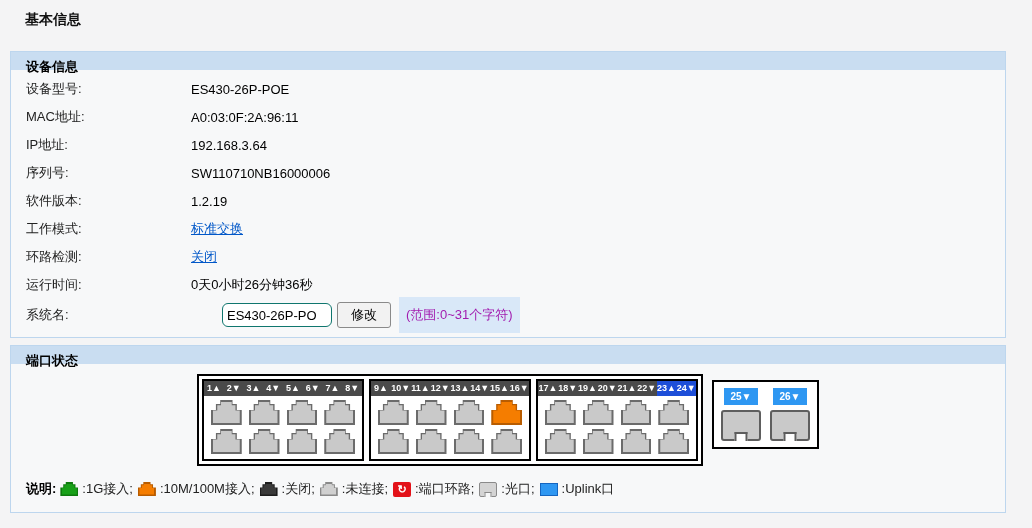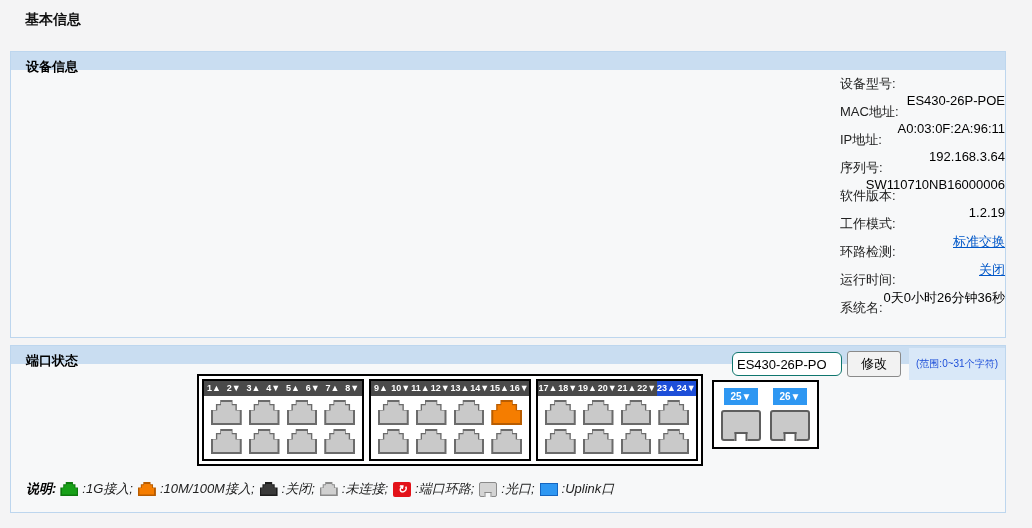--- a/index.html
+++ b/index.html
@@ -22,40 +22,40 @@
   }
   .panel-1{margin-top:22px;}
   .panel-2{margin-top:7px;}
   .panel-header{
     height:18px;line-height:30px;
     background:#c9ddf1;
     font-size:13px;font-weight:bold;color:#000;
     padding-left:15px;
   }
   .panel-body-1{padding:5px 0 6px 0;}
-  .row{display:flex;align-items:flex-end;height:28px;flex-direction:column;}
+  .row{display:flex;align-items:center;height:28px;}
   .row-label{width:165px;padding-left:15px;font-size:13px;color:#222;flex:none;}
   .row-value{font-size:13px;color:#000;display:flex;align-items:center;}
   .vlink{color:#0157c8;text-decoration:underline;cursor:pointer;}
   .sys-row{height:32px;gap:31px;}
   .sys-input{
     width:100px;height:20px;
     border:1px solid #0f766e;border-radius:6px;
     font-size:13px;padding:1px 4px;
     font-family:"Liberation Sans",sans-serif;
     background:#fff;
   }
   .sys-btn{
     margin-left:5px;font-size:13px;
     padding:3px 13px;
     background:#f2f2f2;border:1px solid #8a8a8a;border-radius:3px;
     font-family:Liberation Sans, sans-serif;
     cursor:pointer;
   }
-  .sys-hint{margin-left:8px;background:#d9e8f8;padding:9px 7px;font-size:10px;color:#1d4ed8;}
+  .sys-hint{margin-left:8px;background:#d9e8f8;padding:9px 7px;font-size:13px;color:#a21caf;}
 
   
   .panel-body-2{padding:10px 0 8px 0;}
   .port-area{display:flex;justify-content:center;align-items:center;gap:9px;}
   .chassis{display:flex;gap:5px;border:2px solid #000;background:#fff;padding:3px;}
   .group{border:2px solid #000;background:#fff;width:158px;}
   .group-header{display:flex;background:#4a4a4a;height:15px;}
   .plabel{flex:1;color:#fff;font-size:9px;font-weight:bold;text-align:center;line-height:15px;white-space:nowrap;overflow:hidden;}
   .plabel.uplink{background:#1d4ed8;}
   .group-ports{display:grid;grid-template-columns:repeat(4,1fr);gap:4px 7px;padding:4px 7px 5px 7px;}
@@ -68,21 +68,21 @@
   .port.state-100m .port-inner{background:#f57d00;}
 
   .fiber-box{border:2px solid #000;background:#fff;padding:6px 7px;display:flex;gap:9px;align-self:flex-start;margin-top:6px;}
   .fiber-col{display:flex;flex-direction:column;align-items:center;gap:5px;}
   .fiber-label{width:34px;height:17px;background:#2e97f2;color:#fff;font-size:10px;font-weight:bold;text-align:center;line-height:17px;cursor:pointer;}
   .fiber-port{position:relative;width:36px;height:27px;background:#c9c9c9;border:2px solid #5e5e5e;border-radius:3px;cursor:pointer;}
   .fiber-port::after{content:"";position:absolute;left:50%;bottom:-2px;transform:translateX(-50%);
     width:9px;height:7px;background:#fff;border:2px solid #5e5e5e;border-bottom:none;}
 
   
-  .legend{display:flex;align-items:center;padding:14px 0 6px 15px;font-size:13px;color:#222;flex-wrap:nowrap;font-style:italic;}
+  .legend{display:flex;align-items:center;padding:14px 0 6px 15px;font-size:13px;color:#222;flex-wrap:nowrap;}
   .legend-title{font-weight:bold;color:#000;margin-right:4px;}
   .legend-item{display:flex;align-items:center;margin-right:5px;}
   .legend-item .litext{margin-left:4px;white-space:nowrap;}
   .mini-port{position:relative;width:18px;height:14px;
     clip-path:polygon(0 40%,16% 40%,16% 16%,30% 16%,30% 0,70% 0,70% 16%,84% 16%,84% 40%,100% 40%,100% 100%,0 100%);}
   .mini-port .mini-inner{position:absolute;inset:1.5px;
     clip-path:polygon(0 40%,16% 40%,16% 16%,30% 16%,30% 0,70% 0,70% 16%,84% 16%,84% 40%,100% 40%,100% 100%,0 100%);}
   .loop-icon{width:18px;height:15px;background:#e31219;border-radius:2px;color:#fff;
     font-size:11px;font-weight:bold;display:flex;align-items:center;justify-content:center;line-height:1;}
   .mini-fiber{position:relative;width:16px;height:13px;background:#d4d4d4;border:1.5px solid #8a8a8a;border-radius:2px;}

